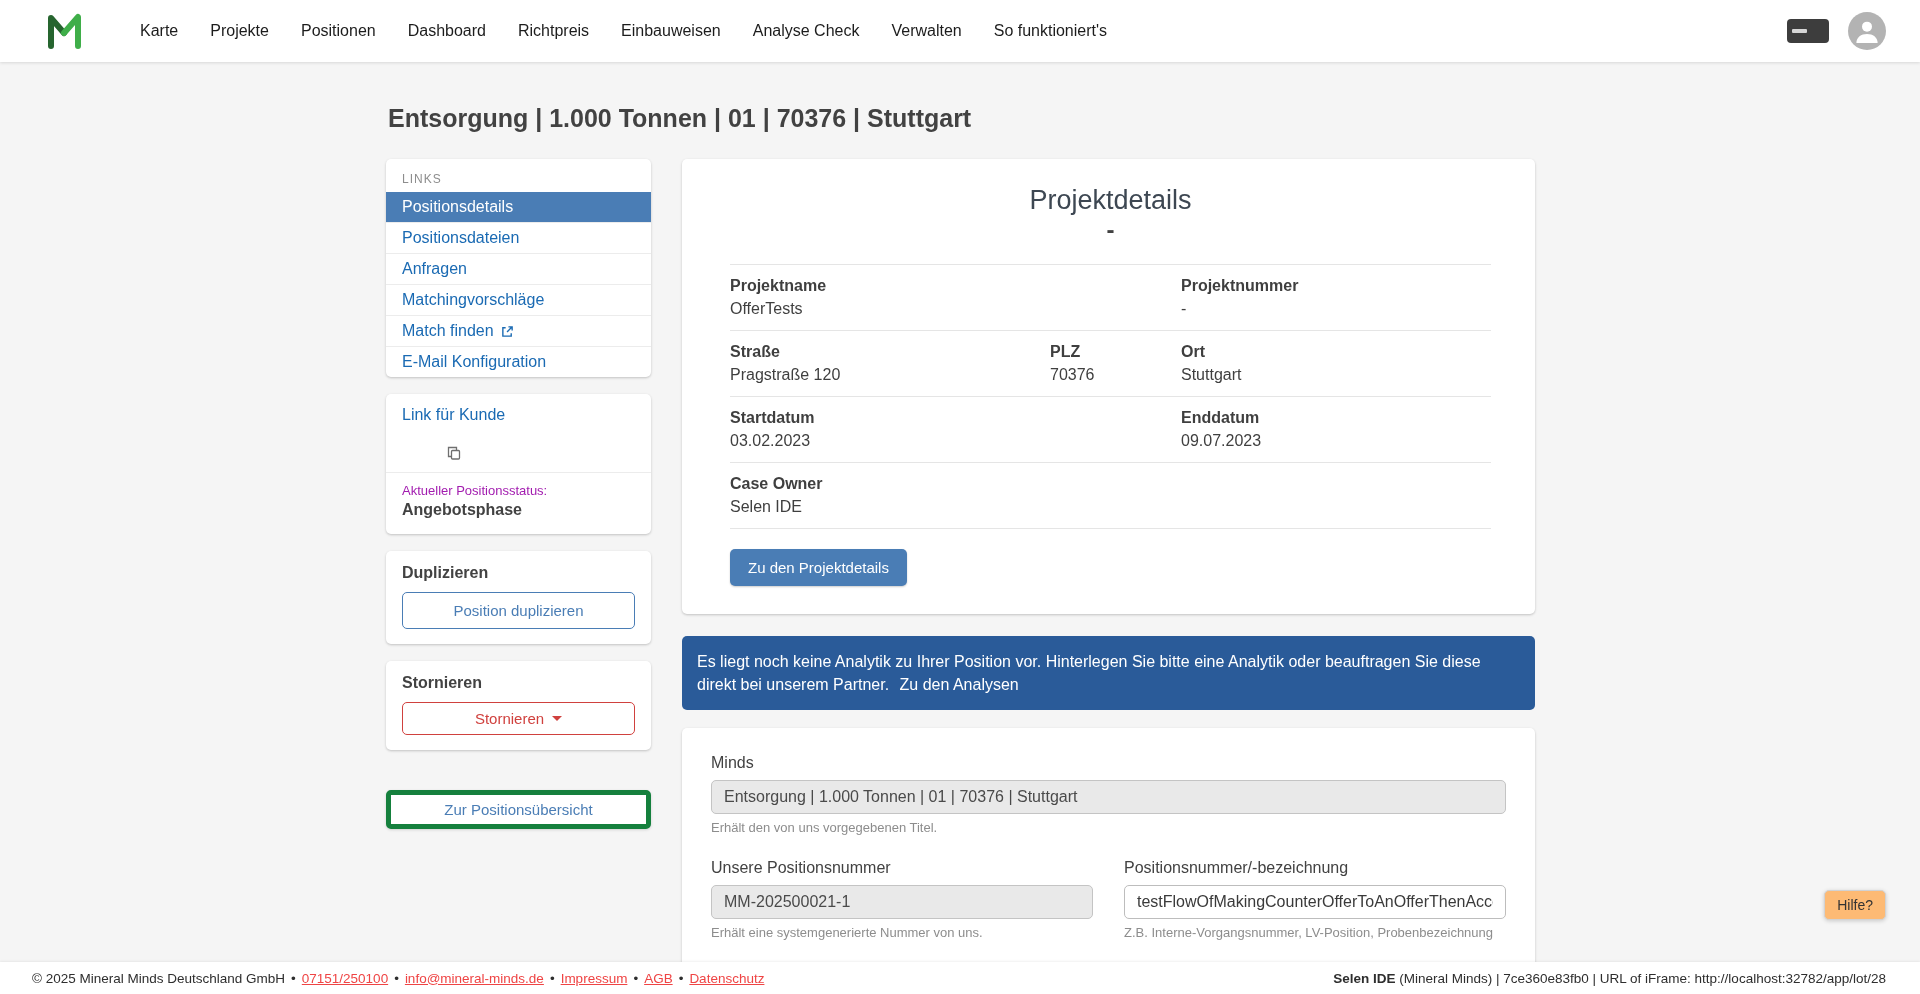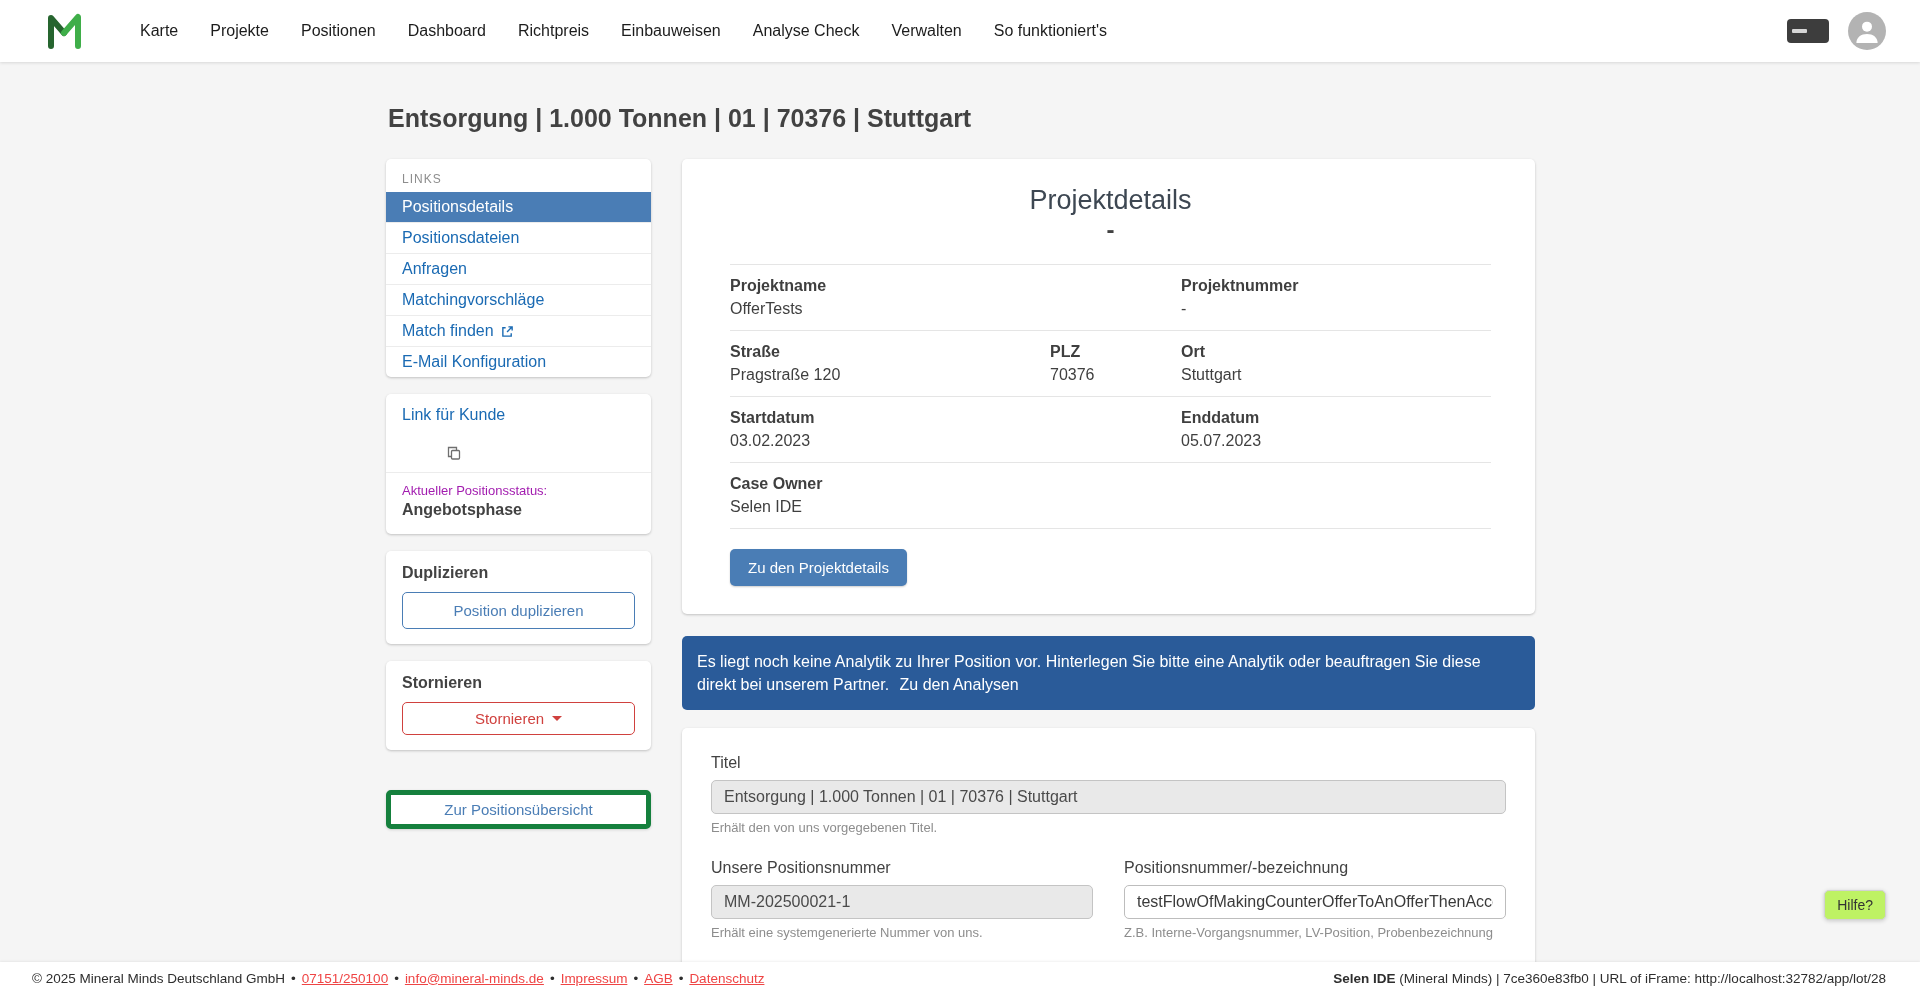--- a/index.html
+++ b/index.html
@@ -90,21 +90,21 @@
              color:#3a3a3a; padding:0 12px; font-family:inherit; background:#fff; }
   .f-input:disabled, .f-input.disabled { background:#e9e9e9; color:#4a4a4a; border-color:#c4c4c4; }
   .f-helper { font-size:13px; color:#8d8d8d; margin-top:6px; }
   .f-row2 { display:grid; grid-template-columns:1fr 1fr; gap:31px; margin-top:24px; }
   .select { height:36px; border:1px solid #bdbdbd; border-radius:5px; background:#fff;
             display:flex; align-items:center; justify-content:space-between; padding:0 12px;
             font-size:16px; color:#3a3a3a; cursor:pointer; }
   .select .caret { color:#6f6f6f; }
 
   
-  .help-btn { position:absolute; right:34px; bottom:74px; background:#bef264; border:1px solid #d2d2d2;
+  .help-btn { position:absolute; right:34px; bottom:74px; background:#fdba74; border:1px solid #d2d2d2;
               border-radius:5px; padding:6px 12px; font-size:14px; color:#333;
               box-shadow:0 1px 4px rgba(0,0,0,.18); cursor:pointer; z-index:20; }
   .footer { position:absolute; left:0; right:0; bottom:0; height:32px; background:#fff;
             display:flex; align-items:center; justify-content:space-between; padding:0 34px 0 32px;
             font-size:13.5px; color:#2e2e2e; z-index:10; box-shadow:0 -1px 2px rgba(0,0,0,.06); }
   .footer-left { display:flex; align-items:center; gap:6px; white-space:nowrap; }
   .flink { color:#ef4444; text-decoration:underline; }
   .sep { color:#2e2e2e; }
   .f-user b { font-weight:700; }
 </style>
@@ -245,21 +245,21 @@
               <div class="pd-value">Stuttgart</div>
             </div>
           </div>
           <div class="pd-row cols-a">
             <div class="pd-cell">
               <div class="pd-label">Startdatum</div>
               <div class="pd-value">03.02.2023</div>
             </div>
             <div class="pd-cell">
               <div class="pd-label">Enddatum</div>
-              <div class="pd-value">05.07.2023</div>
+              <div class="pd-value">09.07.2023</div>
             </div>
           </div>
           <div class="pd-row">
             <div class="pd-cell">
               <div class="pd-label">Case Owner</div>
               <div class="pd-value">Selen IDE</div>
             </div>
           </div>
         </div>
         <div class="pd-actions">
@@ -267,21 +267,21 @@
         </div>
       </section>
 
       <div class="banner">
         <span>Es liegt noch keine Analytik zu Ihrer Position vor. Hinterlegen Sie bitte eine Analytik oder beauftragen Sie diese direkt bei unserem Partner.</span>
         <a class="banner-link">Zu den Analysen</a>
       </div>
 
       <section class="card form-card">
         <div class="f-block">
-          <div class="f-label">Titel</div>
+          <div class="f-label">Minds</div>
           <input class="f-input disabled" disabled="" value="Entsorgung | 1.000 Tonnen | 01 | 70376 | Stuttgart" style="">
           <div class="f-helper">Erhält den von uns vorgegebenen Titel.</div>
         </div>
 
         <div class="f-row2">
           <div class="f-block">
             <div class="f-label">Unsere Positionsnummer</div>
             <input class="f-input disabled" disabled="" value="MM-202500021-1" style="">
             <div class="f-helper">Erhält eine systemgenerierte Nummer von uns.</div>
           </div>

